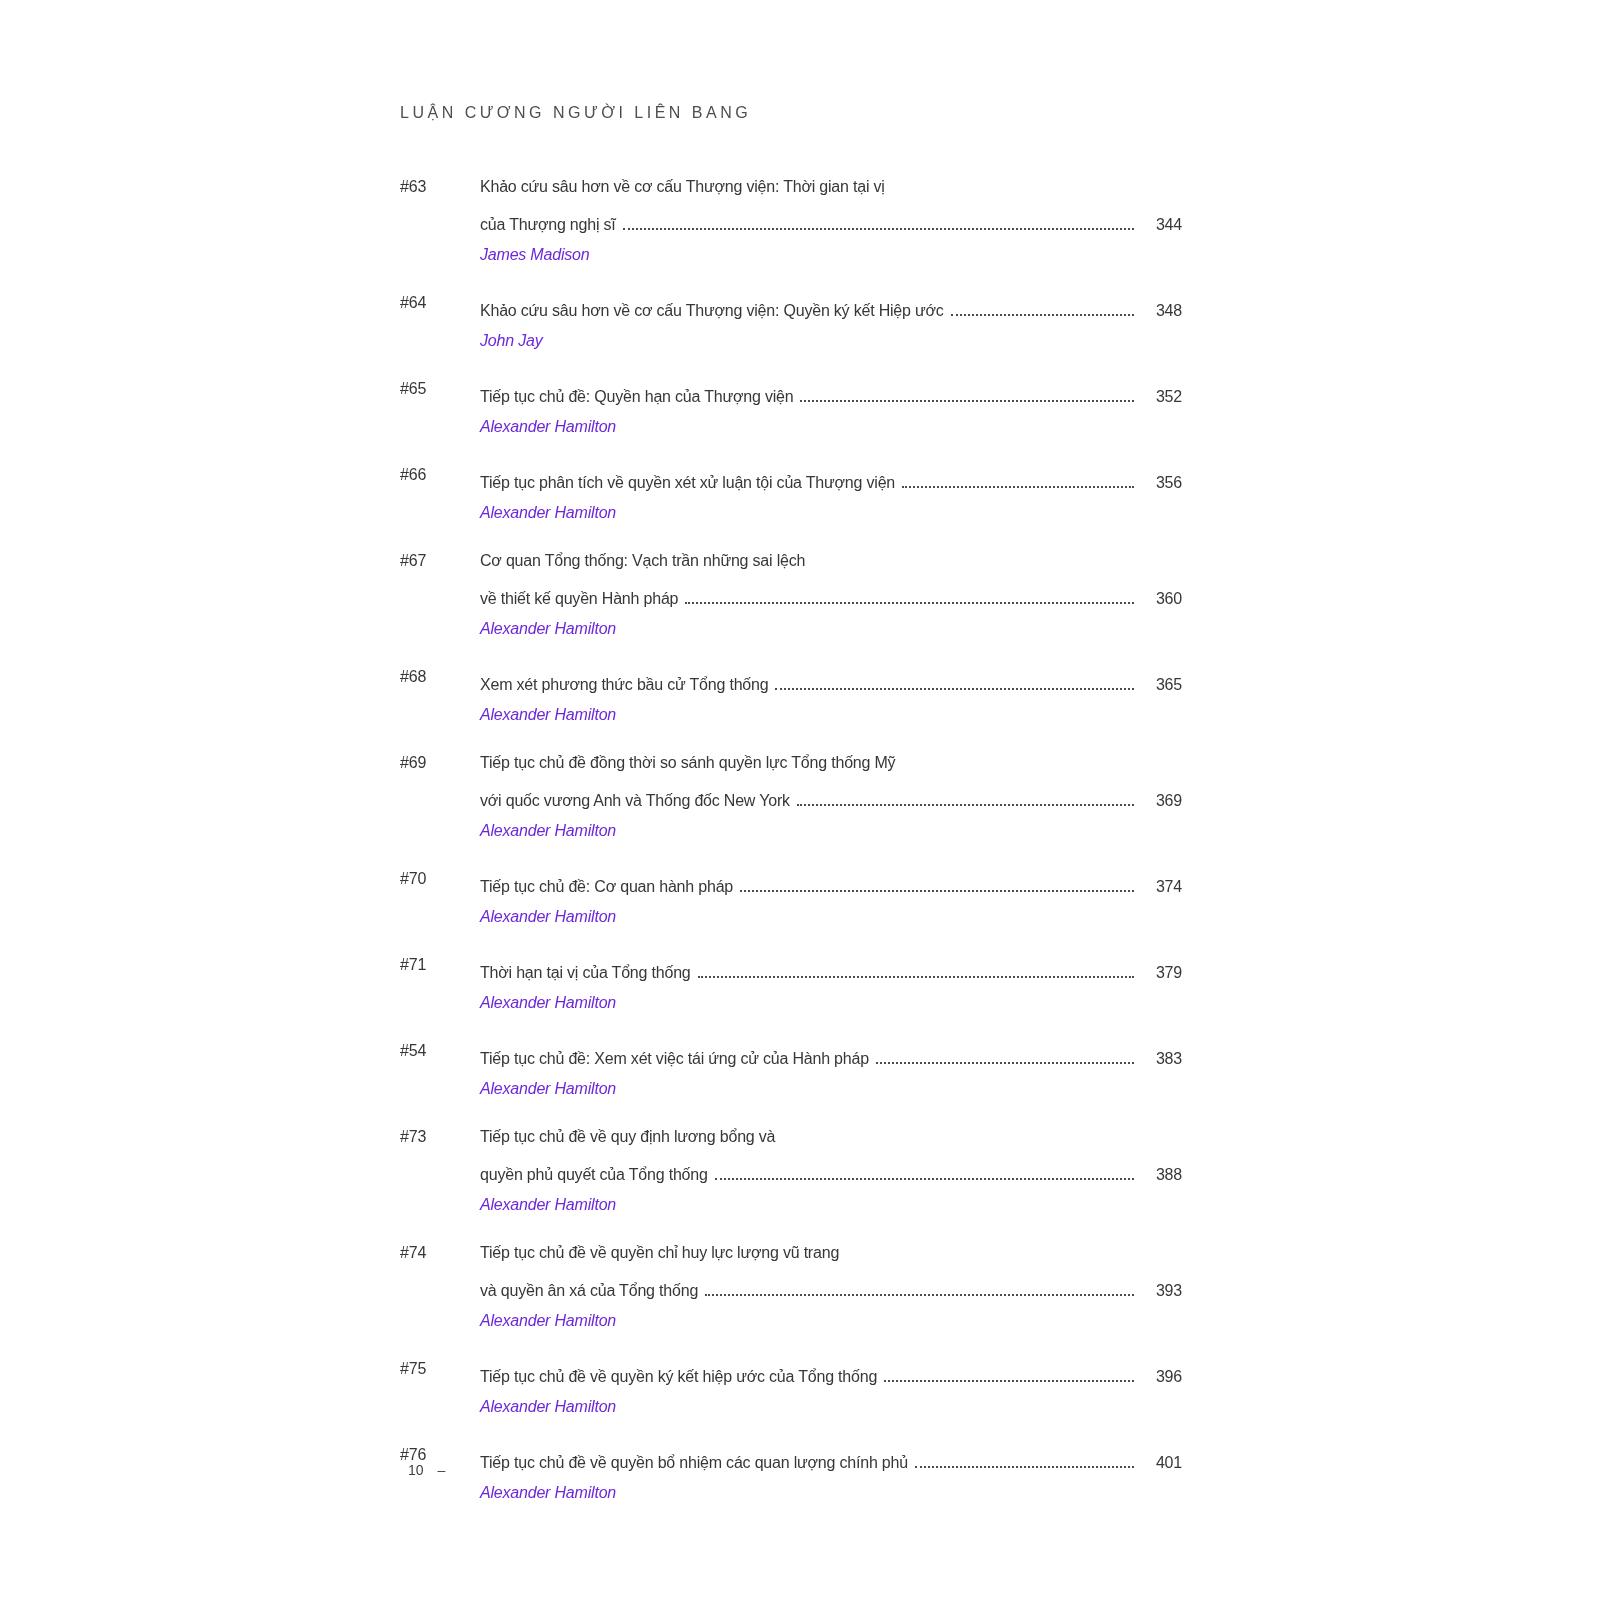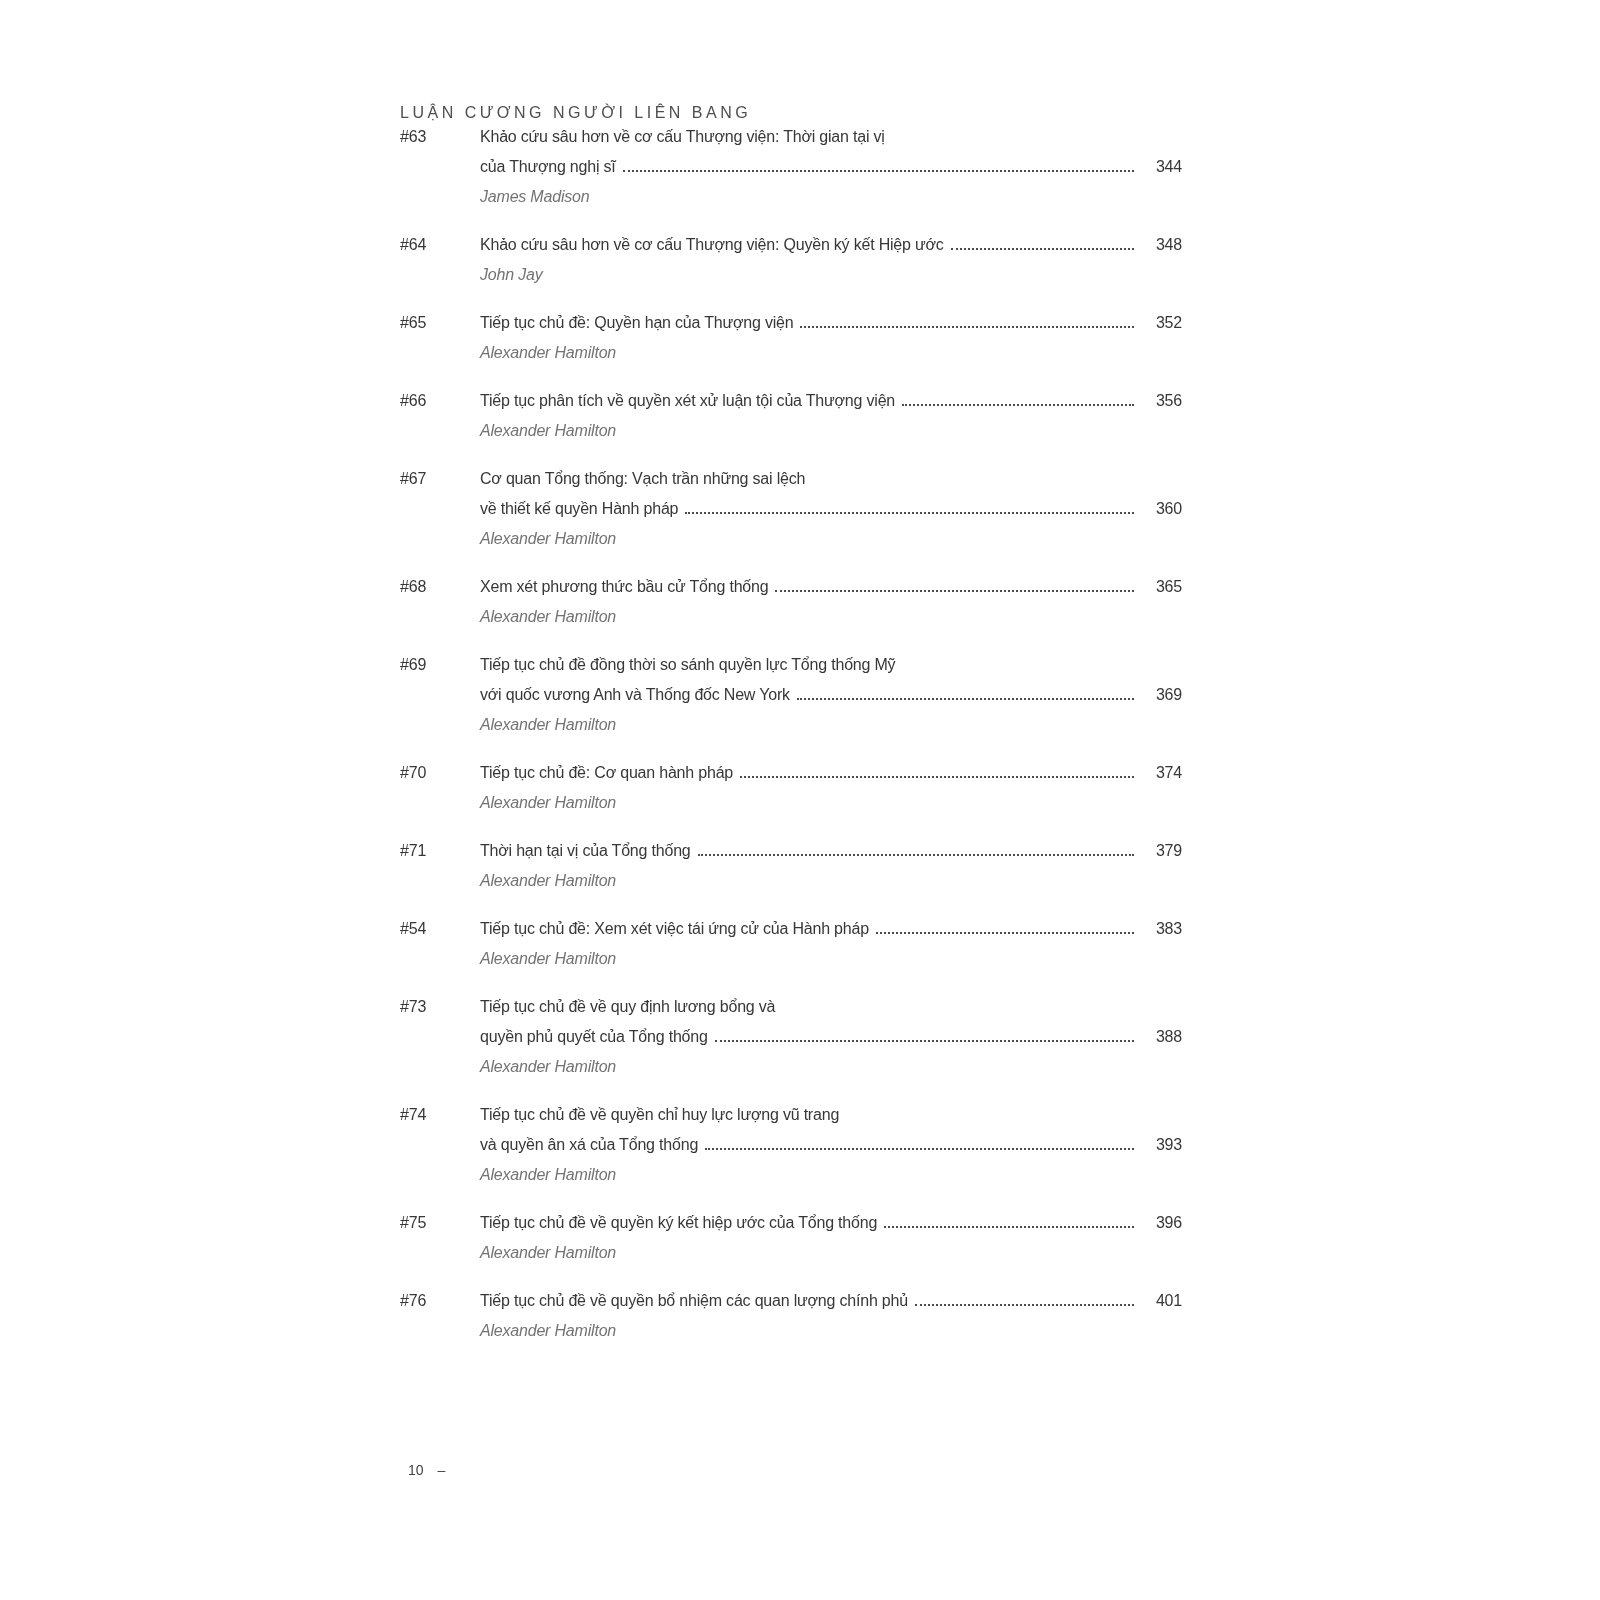--- a/index.html
+++ b/index.html
@@ -14,20 +14,21 @@
   .page {
     position: absolute;
     left: 400px;
     top: 104px;
     width: 782px;
   }
   .running-head {
     font-size: 16px;
     letter-spacing: 3.5px;
     color: #4e4e4e;
+    margin-bottom: 50px;
     white-space: nowrap;
   }
   .toc-list { width: 100%; }
   .entry {
     display: flex;
     font-size: 16px;
     line-height: 30px;
     letter-spacing: -0.2px;
     margin-bottom: 18px;
     color: #373737;
@@ -35,35 +36,35 @@
   .entry-number {
     width: 80px;
     flex: 0 0 80px;
   }
   .entry-body { flex: 1 1 auto; min-width: 0; }
   .title-line.with-page {
     display: flex;
     align-items: baseline;
     justify-content: flex-end;
   }
-  .title-text { white-space: nowrap; }
+  .title-text { white-space: nowrap; margin-top: 8px; }
   .leader {
     flex: 1 1 auto;
     min-width: 10px;
     height: 2px;
     border-bottom: 2px dotted #4c4c4c;
     margin: 0 4px 0 7px;
   }
   .pagenum {
     flex: 0 0 auto;
     margin-left: 18px;
   }
   .author {
     font-style: italic;
-    color: #737373;
+    color: #6d28d9;
   }
   .page-footer {
     position: absolute;
     left: 408px;
     top: 1462px;
     font-size: 14px;
     color: #3f3f3f;
     display: flex;
     align-items: baseline;
   }

